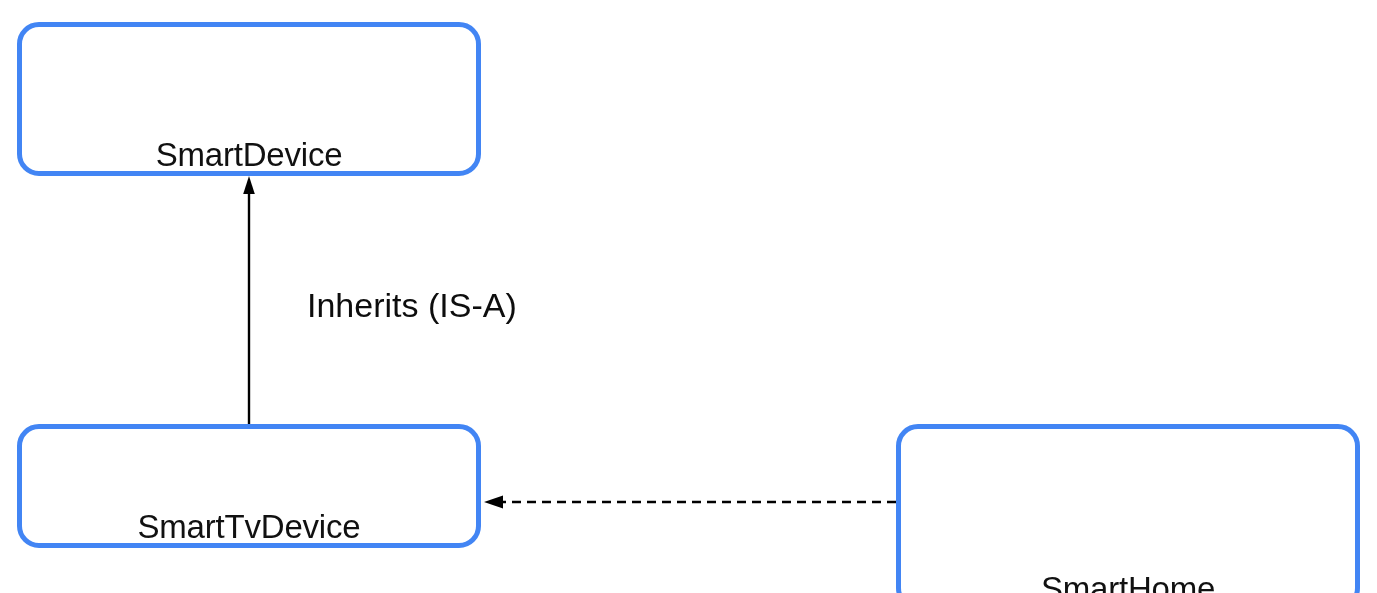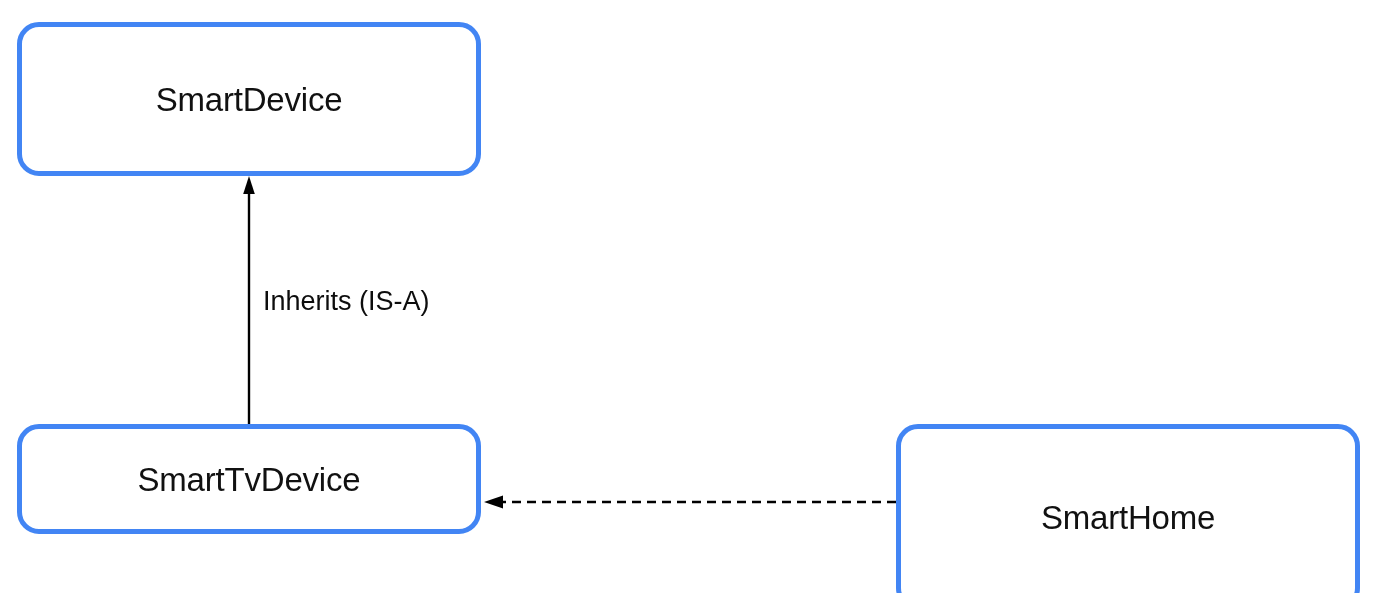--- a/index.html
+++ b/index.html
@@ -23,21 +23,21 @@
 
   
   .class-box {
     position: absolute;
     box-sizing: border-box;
     background: #ffffff;
     border-style: solid;
     border-width: 5px;
     border-radius: 22px;
     display: flex;
-    align-items: center;
+    align-items: flex-end;
     justify-content: center;
   }
   .class-box-label {
     font-family: "Liberation Sans", sans-serif;
     font-size: 33px;
     font-weight: 400;
     color: #111111;
     letter-spacing: -0.2px;
     line-height: 1;
     white-space: nowrap;
@@ -54,25 +54,26 @@
     top: 0;
     width: 1377px;
     height: 593px;
     pointer-events: none;
   }
 
   
   .edge-label {
     position: absolute;
     font-family: "Liberation Sans", sans-serif;
-    font-size: 27px;
+    font-size: 34px;
     font-weight: 400;
     color: #0d0d0d;
     line-height: 1;
     white-space: nowrap;
+    margin-left: 44px;
   }
   #label-inherits  { left: 263px; top: 288px; }
   #label-contains  { left: 537px; top: 457px; }
 </style>
 </head>
 <body>
 
 <div id="diagram-canvas" style="background: rgb(255, 255, 255);">
 
   <svg id="edge-layer" width="1377" height="593" viewBox="0 0 1377 593" xmlns="http://www.w3.org/2000/svg">
@@ -88,21 +89,21 @@
     </g>
   </svg>
 
   <div class="edge-label" id="label-inherits">Inherits (IS-A)</div>
 
 
   <div class="class-box" id="box-smartdevice" style="left: 17px; top: 22px; width: 464px; height: 154px; border-color: rgb(66, 133, 244); background: rgb(255, 255, 255);">
     <span class="class-box-label">SmartDevice</span>
   </div>
 
-  <div class="class-box" id="box-smarttvdevice" style="left: 17px; top: 424px; width: 464px; height: 110px; border-color: rgb(66, 133, 244); background: rgb(255, 255, 255);">
+  <div class="class-box" id="box-smarttvdevice" style="left: 17px; top: 424px; width: 464px; height: 124px; border-color: rgb(66, 133, 244); background: rgb(255, 255, 255);">
     <span class="class-box-label">SmartTvDevice</span>
   </div>
 
   <div class="class-box" id="box-smarthome" style="left: 896px; top: 424px; width: 464px; height: 186px; border-color: rgb(66, 133, 244); background: rgb(255, 255, 255);">
     <span class="class-box-label">SmartHome</span>
   </div>
 
 </div>
 
 </body></html>

